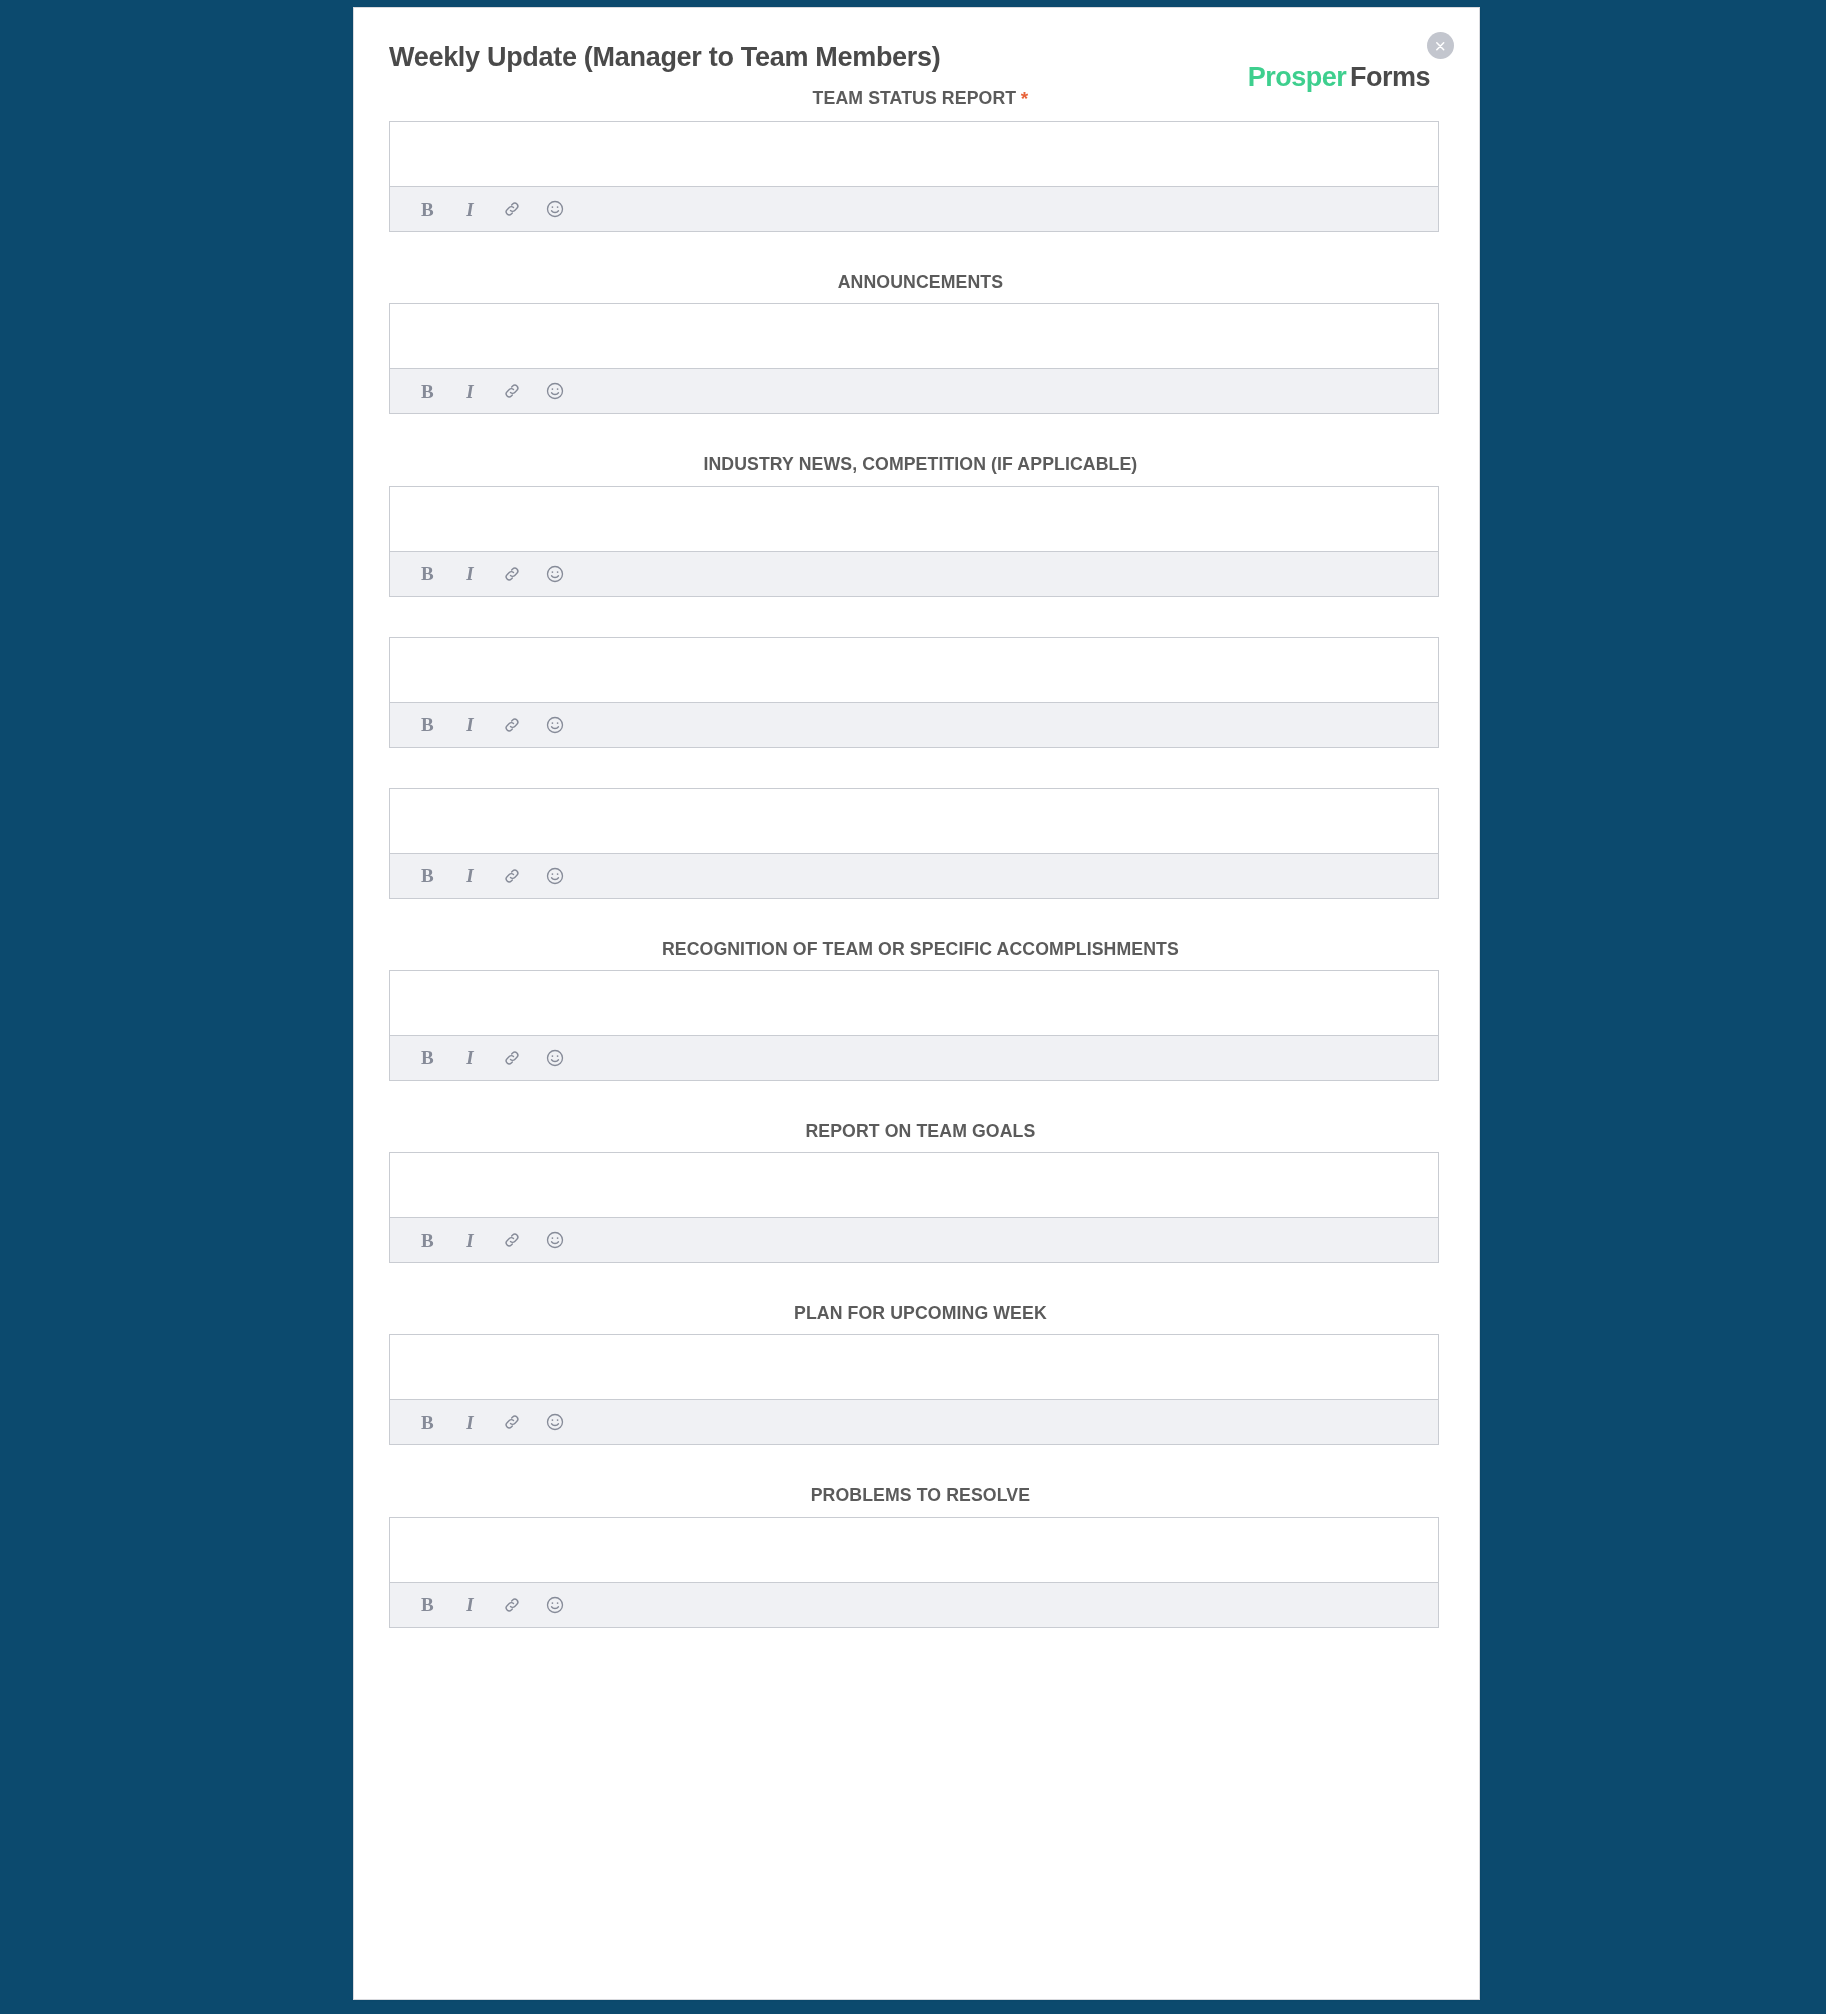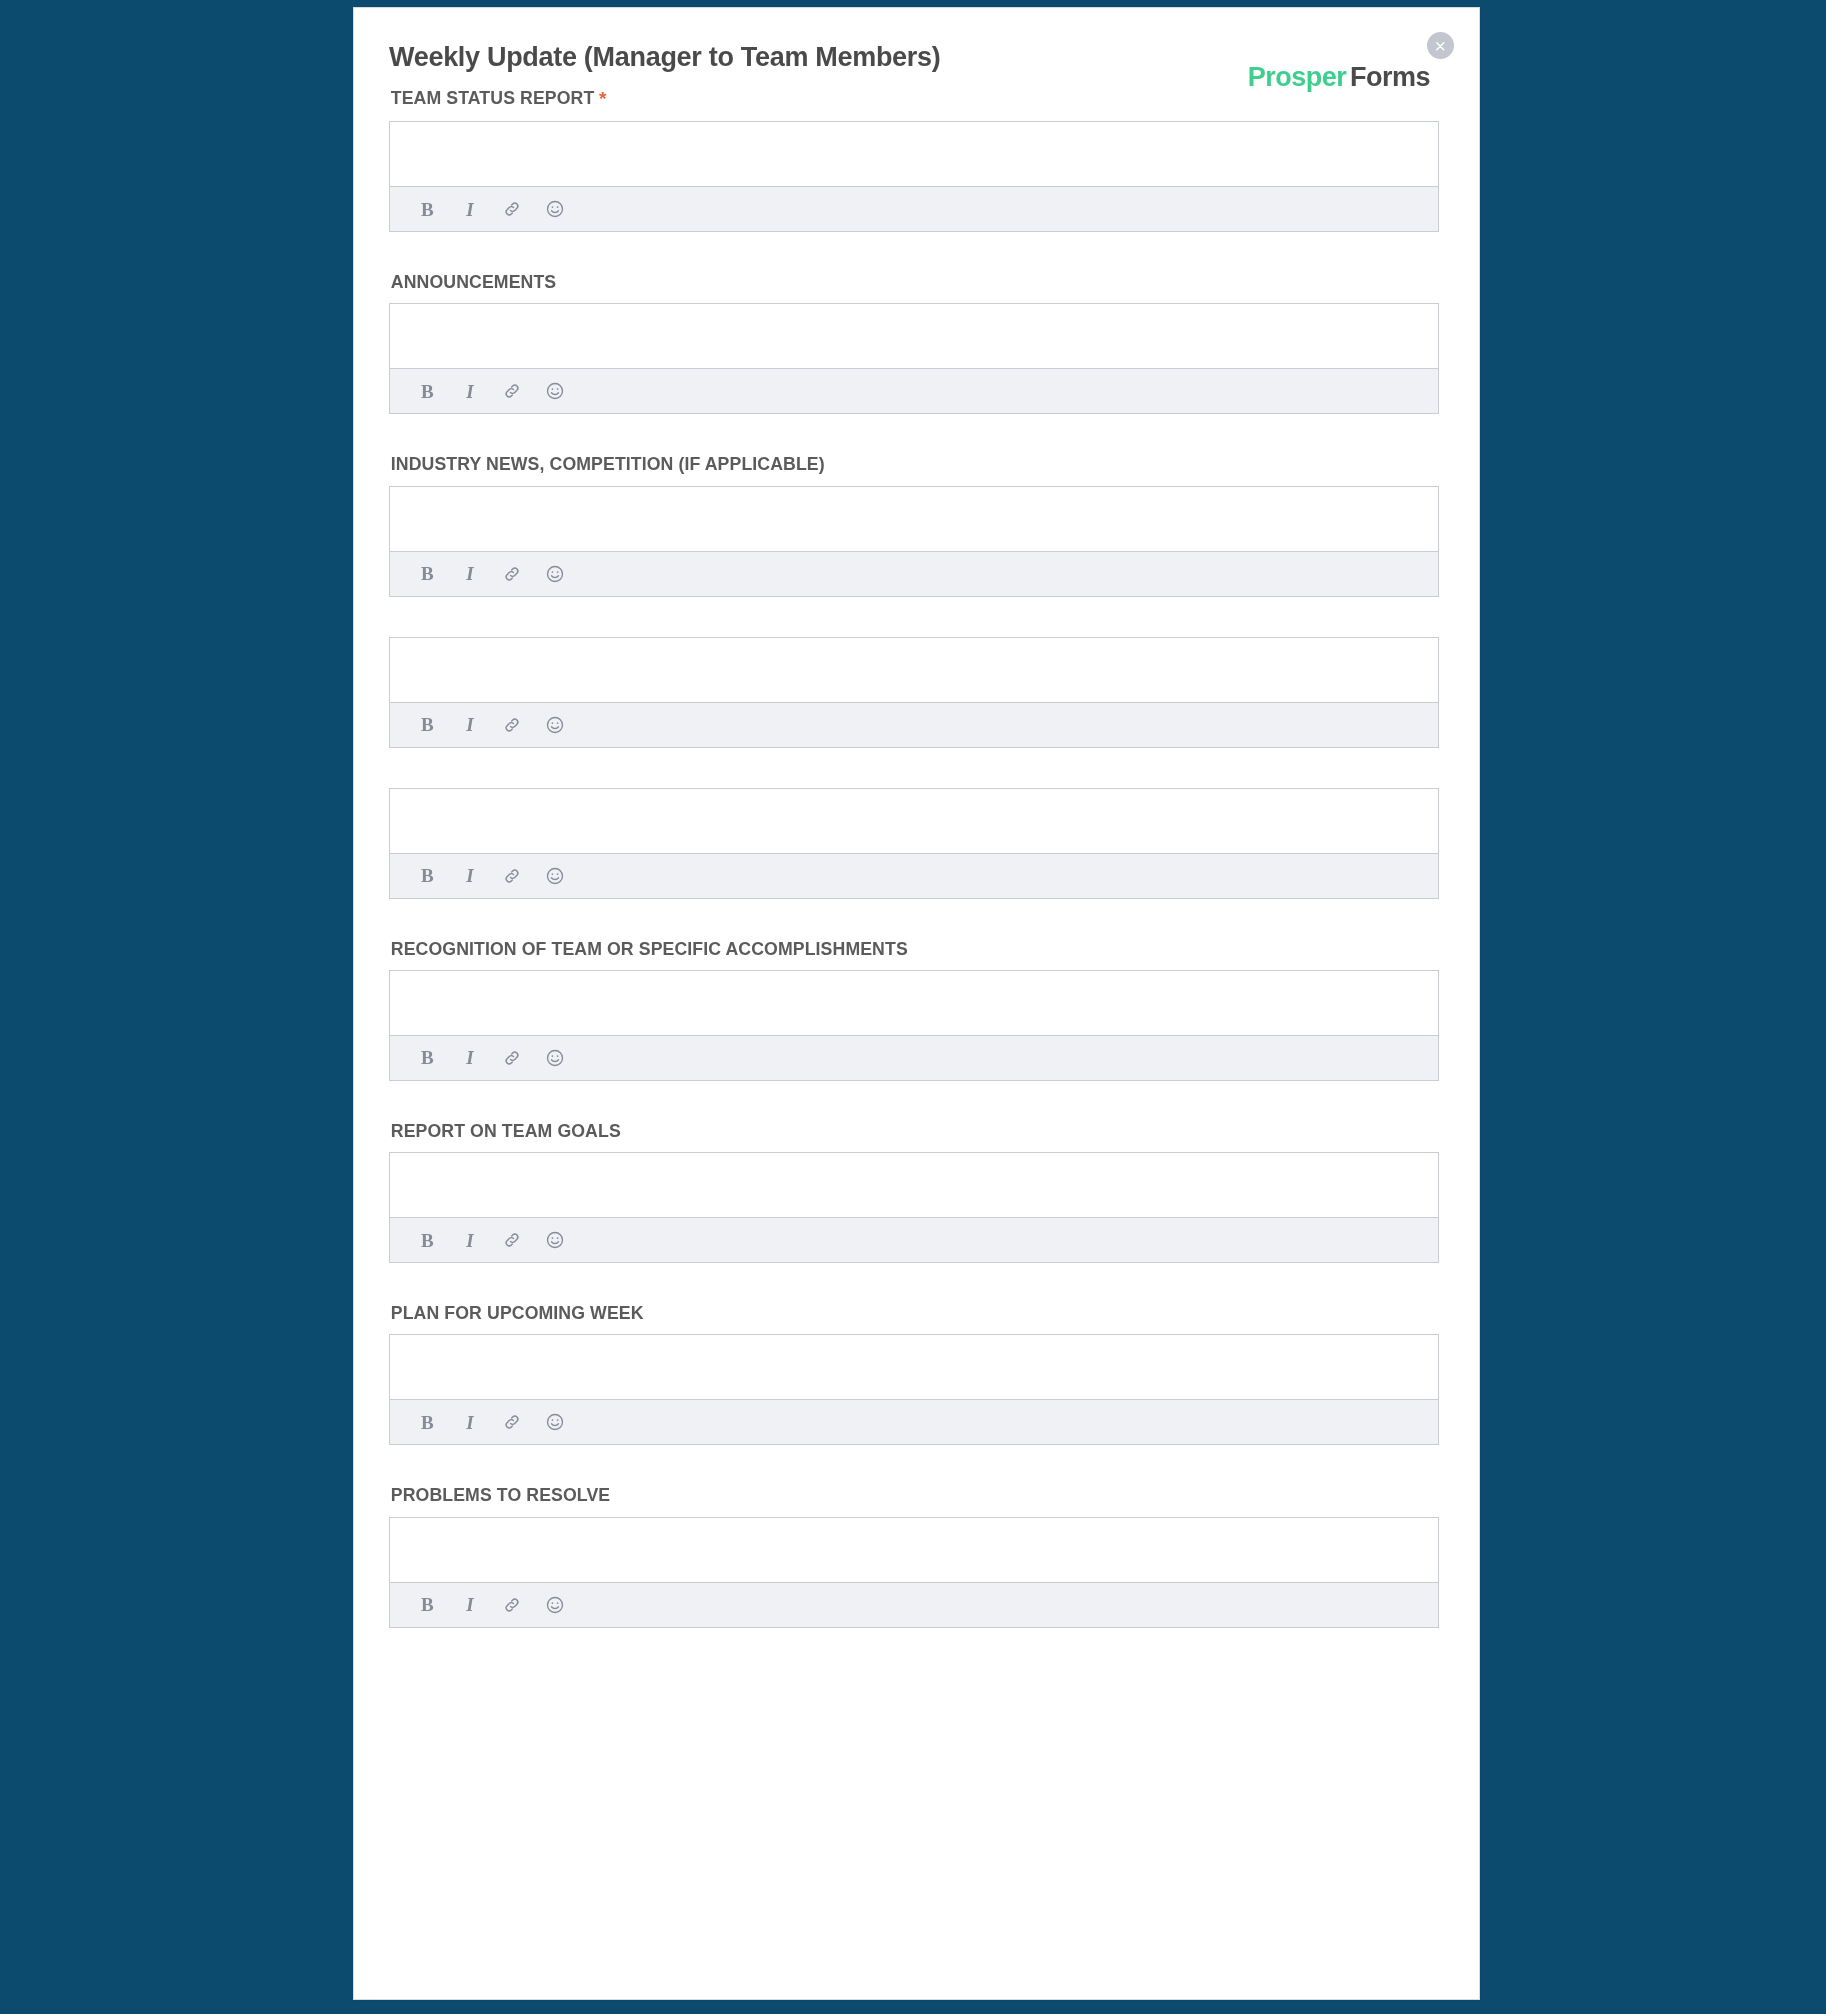--- a/index.html
+++ b/index.html
@@ -92,20 +92,21 @@
 
   .field-label {
     font-size: 17.7px;
     font-weight: bold;
     color: #5b5b5b;
     letter-spacing: 0.1px;
     margin: 0 0 10px 1.8px;
     line-height: 1.2;
     text-transform: uppercase;
     white-space: nowrap;
+    text-align: center;
   }
 
   .required-mark {
     color: #e8633a;
     font-size: 19px;
     font-weight: bold;
     margin-left: 4.5px;
     vertical-align: -0.9px;
   }
 

